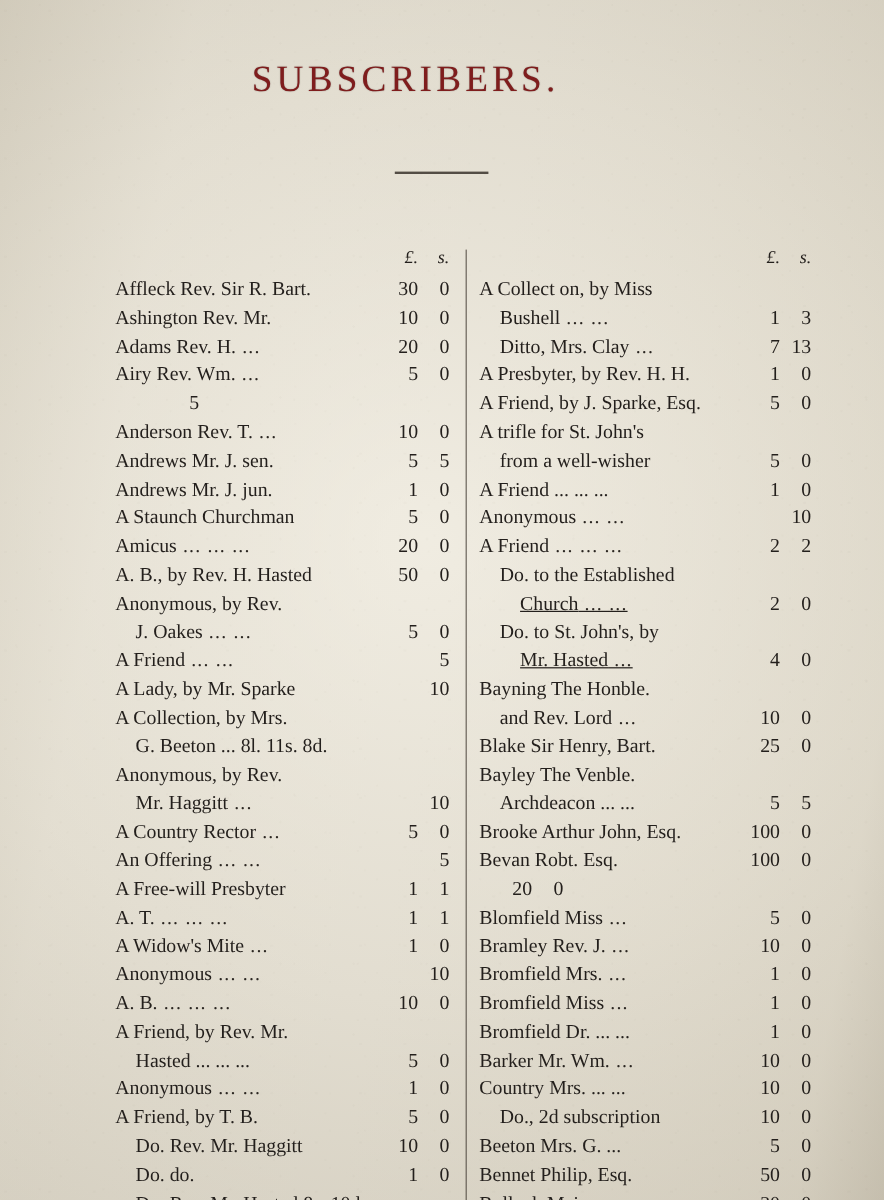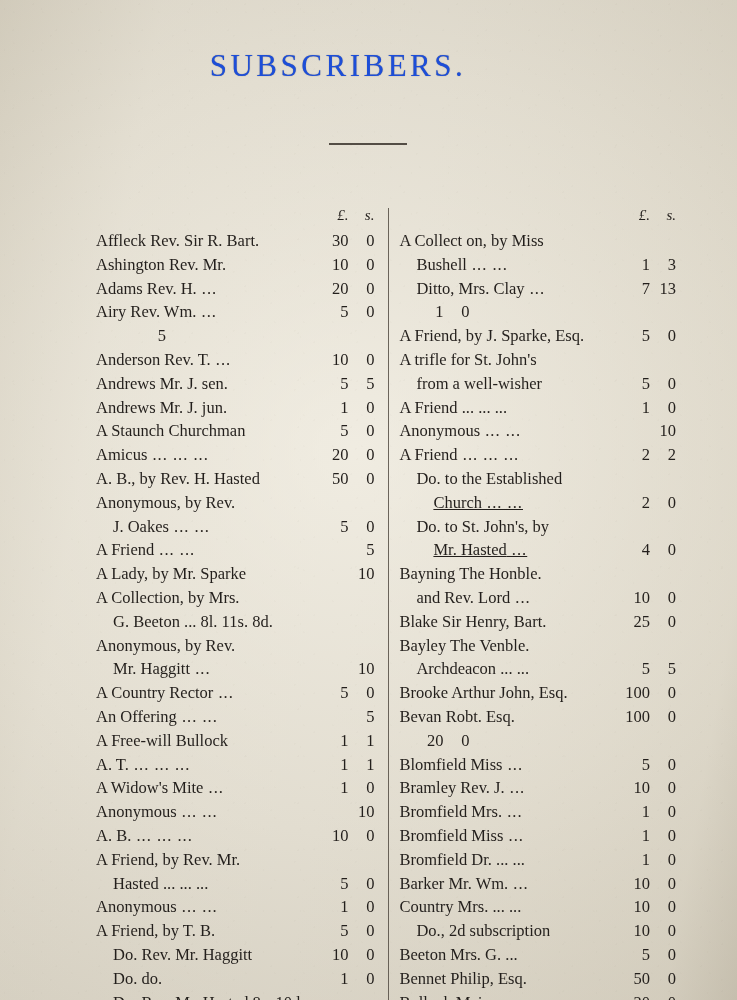--- a/index.html
+++ b/index.html
@@ -45,21 +45,21 @@
 
   .page-title {
     position: absolute;
     top: 48px;
     left: 0;
     width: 676px;
     text-align: center;
     font-size: 31px;
     letter-spacing: 3.5px;
     font-weight: 400;
-    color: #1d4ed8;
+    color: #7f1d1d;
     text-shadow: 0 0 1px rgba(40,34,28,0.45);
   }
 
   .rule {
     position: absolute;
     top: 143px;
     left: 329px;
     width: 78px;
     height: 2px;
     background: #3a332c;
@@ -252,21 +252,21 @@
             <span class="nm">A Country Rector<span class="lead"> ...</span></span>
             <span class="pound">5</span>
             <span class="shil">0</span>
           </div>
           <div class="row">
             <span class="nm">An Offering<span class="lead"> ...   ...</span></span>
             <span class="pound"></span>
             <span class="shil">5</span>
           </div>
           <div class="row">
-            <span class="nm">A Free-will Bullock</span>
+            <span class="nm">A Free-will Presbyter</span>
             <span class="pound">1</span>
             <span class="shil">1</span>
           </div>
           <div class="row">
             <span class="nm">A. T.<span class="lead"> ...   ...   ...</span></span>
             <span class="pound">1</span>
             <span class="shil">1</span>
           </div>
           <div class="row">
             <span class="nm">A Widow's Mite<span class="lead"> ...</span></span>
@@ -338,20 +338,21 @@
             <span class="nm ind1">Bushell<span class="lead"> ...   ...</span></span>
             <span class="pound">1</span>
             <span class="shil">3</span>
           </div>
           <div class="row">
             <span class="nm ind1">Ditto, Mrs. Clay<span class="lead"> ...</span></span>
             <span class="pound">7</span>
             <span class="shil">13</span>
           </div>
           <div class="row">
+            <span class="nm">A Presbyter, by Rev. H. H.</span>
             <span class="pound">1</span>
             <span class="shil">0</span>
           </div>
           <div class="row">
             <span class="nm">A Friend, by J. Sparke, Esq.</span>
             <span class="pound">5</span>
             <span class="shil">0</span>
           </div>
           <div class="row">
             <span class="nm">A trifle for St. John's</span>

